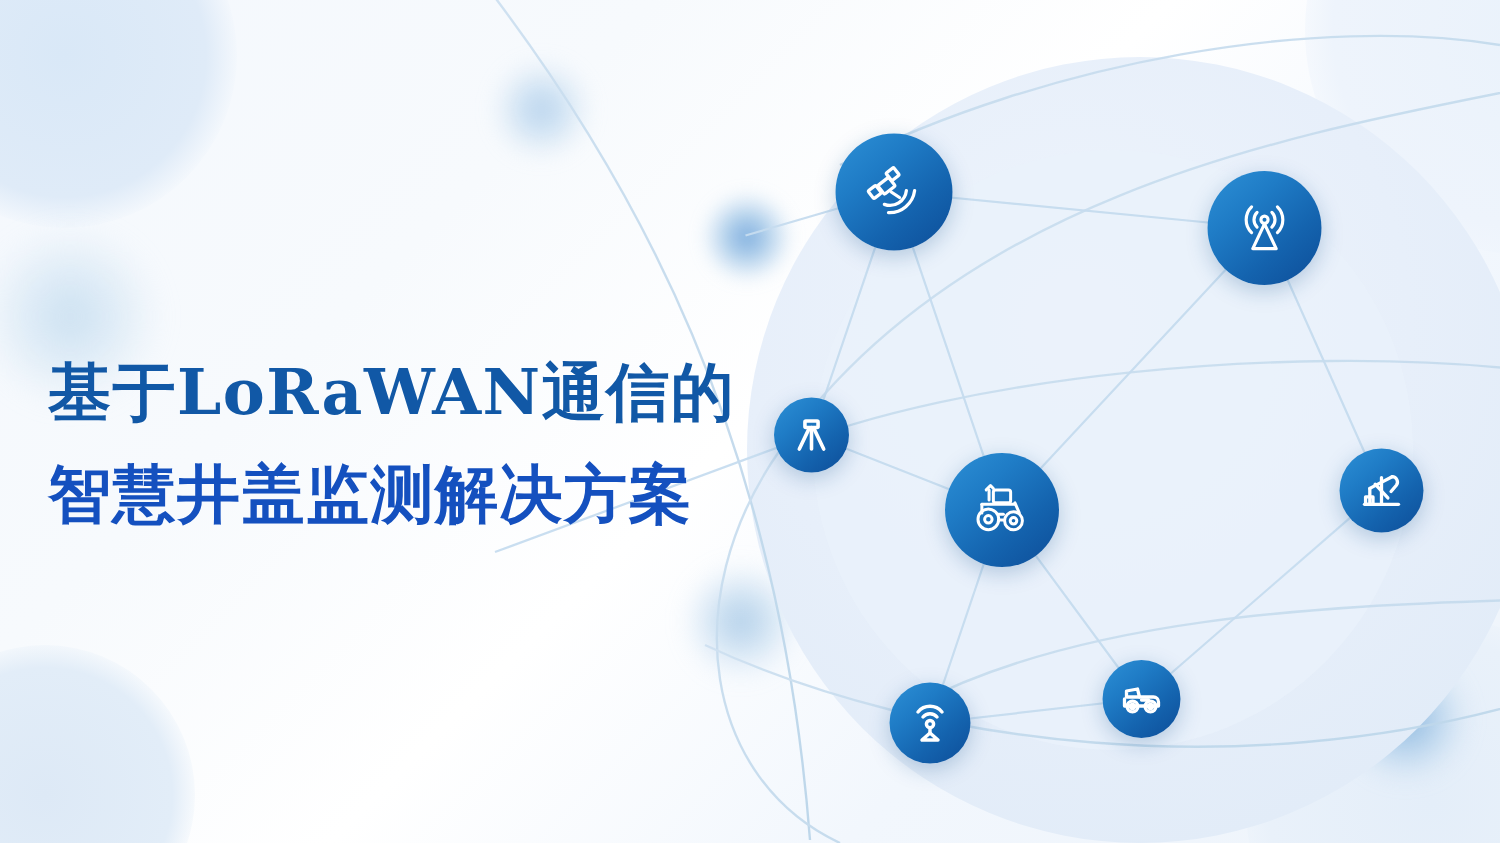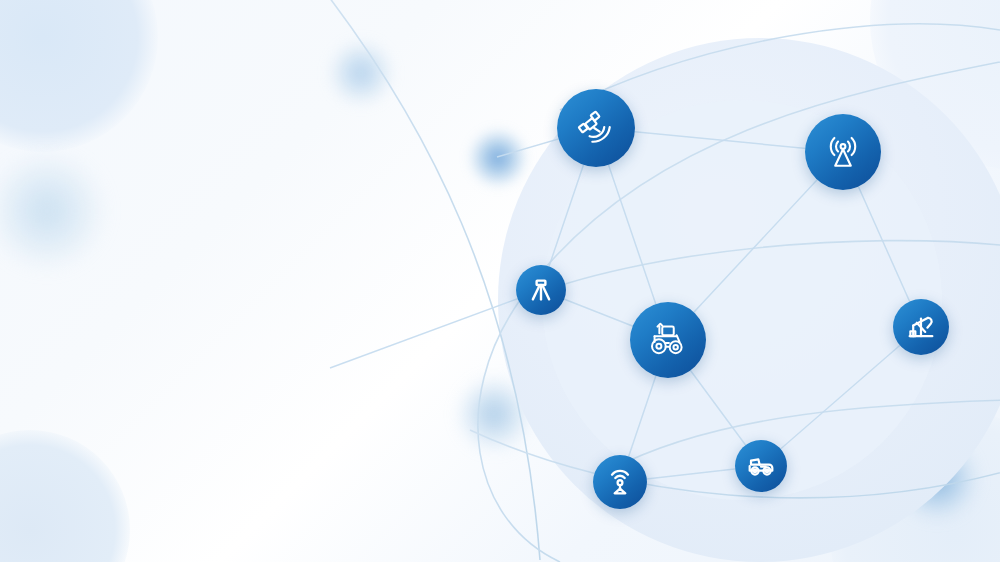--- a/index.html
+++ b/index.html
@@ -171,20 +171,24 @@
       <line x1="541" y1="290" x2="668" y2="340"></line>
       <line x1="668" y1="340" x2="620" y2="482"></line>
       <line x1="668" y1="340" x2="761" y2="466"></line>
       <line x1="921" y1="327" x2="761" y2="466"></line>
       <line x1="620" y1="482" x2="761" y2="466"></line>
       <line x1="541" y1="290" x2="330" y2="368"></line>
       <line x1="596" y1="128" x2="497" y2="157"></line>
     </g>
   </svg>
 
+  <div class="title-block">
+    <div class="title-line title-line-1" style="color: rgb(17, 88, 166);">基于LoRaWAN通信的</div>
+    <div class="title-line title-line-2" style="color: rgb(20, 80, 191);">智慧井盖监测解决方案</div>
+  </div>
 
   <div class="node" id="node-satellite" style="left:557px; top:89px; width:78px; height:78px;">
     <span>
       <svg width="44" height="44" viewBox="0 0 48 48" fill="none" stroke="#ffffff" stroke-width="2.2" stroke-linecap="round" stroke-linejoin="round">
         <rect x="13.5" y="15.5" width="10" height="8" rx="1" transform="rotate(-38 18.5 19.5)"></rect>
         <rect x="6.5" y="20.5" width="7" height="7" rx="1" transform="rotate(-38 10 24)"></rect>
         <rect x="19.5" y="7.5" width="7" height="7" rx="1" transform="rotate(-38 23 11)"></rect>
         <path d="M22 24 L28 28"></path>
         <path d="M17 33 a12 12 0 0 0 16 -10"></path>
         <path d="M20 39 a18.5 18.5 0 0 0 19 -16"></path>

